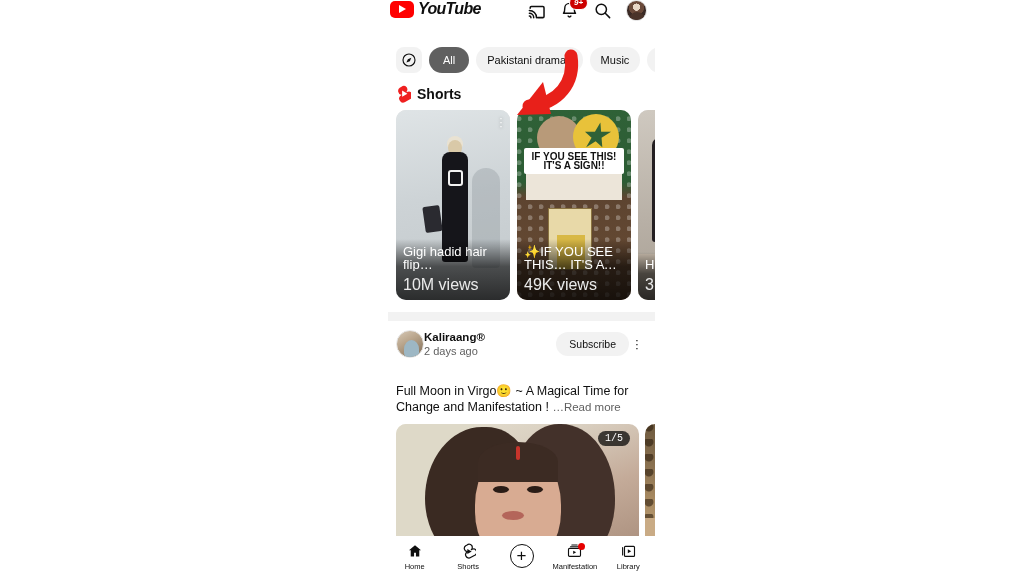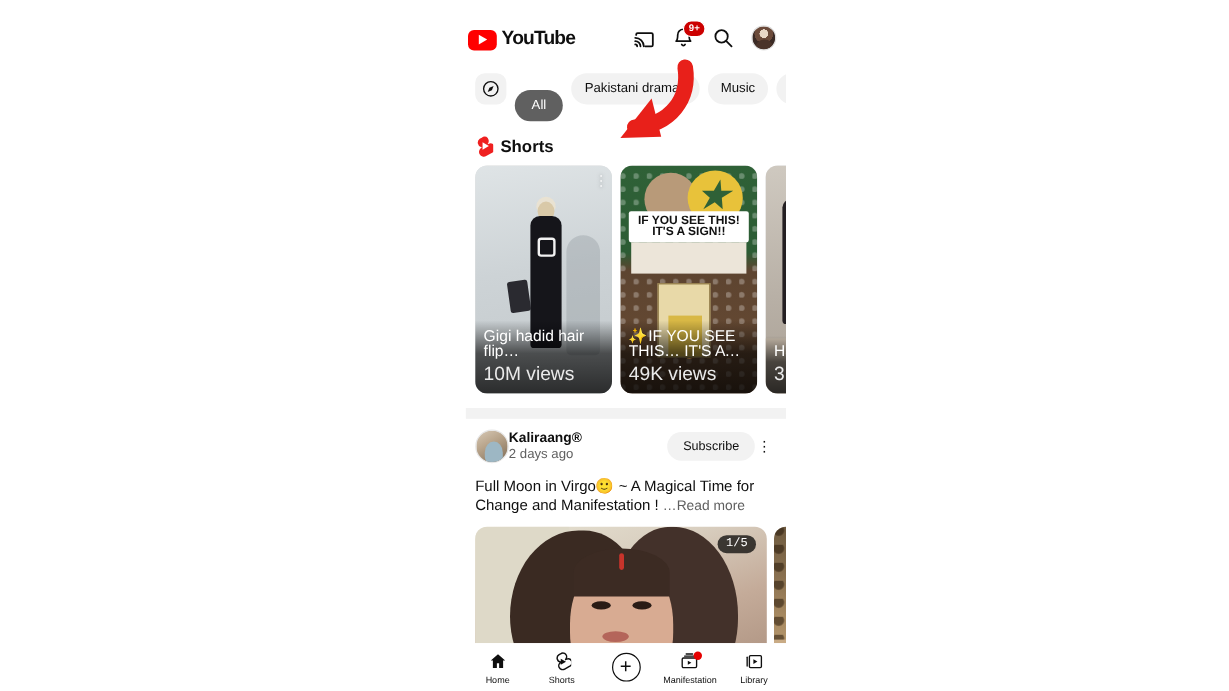--- a/index.html
+++ b/index.html
@@ -14,22 +14,22 @@
   
   .phone {
     position: absolute; left: 388px; top: 0;
     width: 267px; height: 576px;
     background: #ffffff;
     overflow: hidden;
   }
 
   
   .appbar {
-    height: 42px; display: flex; align-items: flex-end;
-    padding: 0 8px 0 2px; gap: 0;
+    height: 42px; display: flex; align-items: flex-start;
+    padding: 0 8px 0 2px; gap: 0; font-style: italic;
   }
   .brand { display: flex; align-items: center; gap: 4px; flex: 1; }
   .yt-play {
     width: 24px; height: 17px; background: #ff0000;
     border-radius: 5px; position: relative; display:inline-block;
   }
   .yt-play::after {
     content: ""; position: absolute; left: 9px; top: 4.2px;
     border-left: 7px solid #fff;
     border-top: 4.4px solid transparent;
@@ -62,21 +62,21 @@
   }
   .chip-explore {
     width: 26px; height: 26px; border-radius: 8px; background: #f2f2f2;
     display: flex; align-items: center; justify-content: center; flex: none;
   }
   .chip {
     height: 26px; border-radius: 13px; background: #f2f2f2;
     color: #0f0f0f; font-size: 11px; display: flex; align-items: center;
     padding: 0 11px; flex: none;
   }
-  .chip.sel { background: #606060; color: #ffffff; padding: 0 14px; margin-top: 28px; }
+  .chip.sel { background: #606060; color: #ffffff; padding: 0 14px; }
 
   
   .shorts-head {
     display: flex; align-items: center; gap: 6px;
     padding: 6px 0 7px 8px;
   }
   .shorts-logo {
     width: 15px; height: 18px; position: relative; flex: none;
   }
   .shorts-logo svg { display:block; }
@@ -158,21 +158,21 @@
   .sub-btn {
     height: 24px; border-radius: 12px; background: #f2f2f2; border: none;
     color: #0f0f0f; font-size: 10.5px; padding: 0 13px; flex: none; cursor: pointer;
     font-family: "Liberation Sans", sans-serif;
   }
   .post-kebab { width: 16px; text-align: center; color: #0f0f0f; font-size: 13px;
     line-height: 4px; flex: none; }
   .post-kebab span{ display:block; }
   .post-text {
     font-size: 12.5px; line-height: 16px; color: #0f0f0f;
-    margin-top: 11px; padding-right: 4px;
+    margin-top: 25px; padding-right: 4px;
   }
   .readmore { color: #606060; font-size: 11.5px; }
 
   
   .carousel { display: flex; gap: 6px; margin-top: 9px; padding-left: 0; }
   .cimg {
     width: 243px; height: 140px; border-radius: 10px; position: relative;
     overflow: hidden; flex: none;
     background: linear-gradient(160deg,#e7e3d3 0%,#d9cfc0 30%,#c4ab99 60%,#a58a78 100%);
   }

